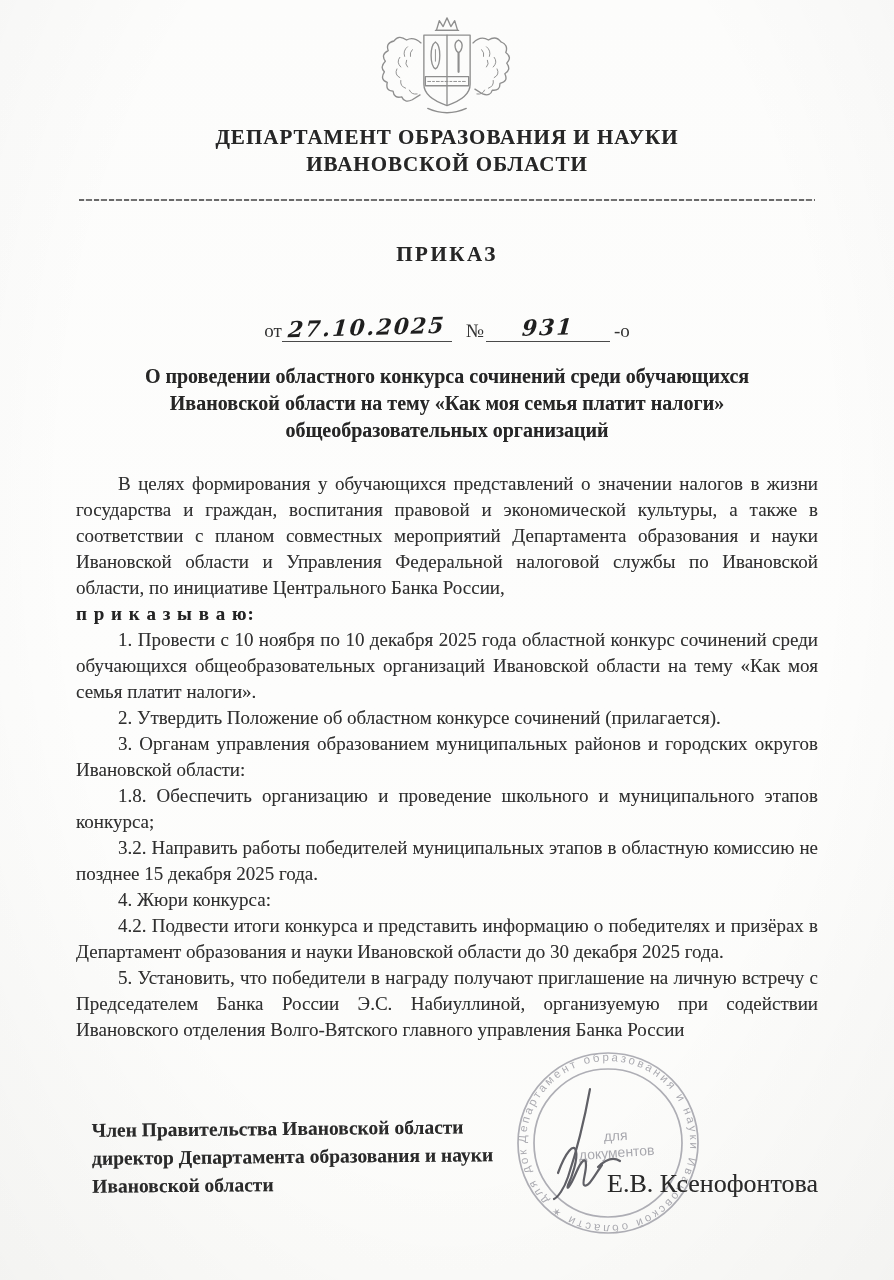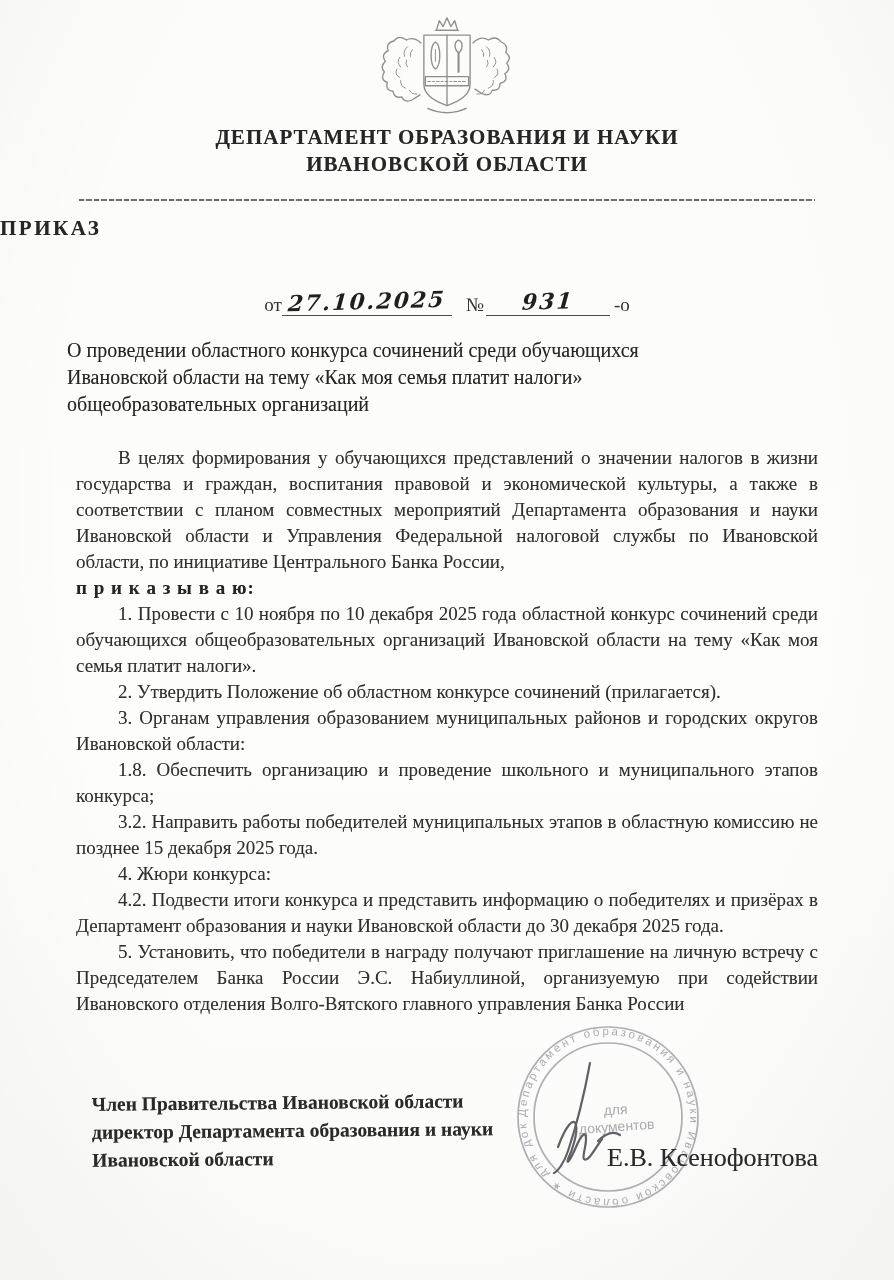--- a/index.html
+++ b/index.html
@@ -34,21 +34,22 @@
   }
   .divider{
     margin:21px auto 0 auto;
     width:736px;
     height:2px;
     background:repeating-linear-gradient(90deg,#4d4d4d 0 5px, rgba(77,77,77,.15) 5px 7px, #5a5a5a 7px 13px, rgba(77,77,77,.05) 13px 15px);
     opacity:.85;
   }
   
   .doc-type{
-    margin-top:15px;
+    margin-top:41px;
+    text-align:center;
     font-weight:bold;
     font-size:21px;
     letter-spacing:2.5px;
     color:#262626;
     text-shadow:0 0 0.5px rgba(0,0,0,.3);
   }
   .date-line{
     margin-top:47px;
     text-align:center;
     font-size:19px;
@@ -73,21 +74,22 @@
     letter-spacing:2px;
     color:#1f1f1f;
     transform:rotate(-1.6deg) skewX(-6deg);
   }
   .no-sign{margin-left:14px;margin-right:2px;}
   .suffix{margin-left:4px;}
   
   .doc-title{
     margin:21px auto 0 auto;
     width:760px;
-    font-weight:normal;
+    text-align:center;
+    font-weight:bold;
     font-size:20px;
     line-height:27px;
     color:#262626;
     text-shadow:0 0 0.5px rgba(0,0,0,.3);
   }
   
   .body-text{
     margin:27px auto 8px auto;
     width:742px;
     font-size:19px;

